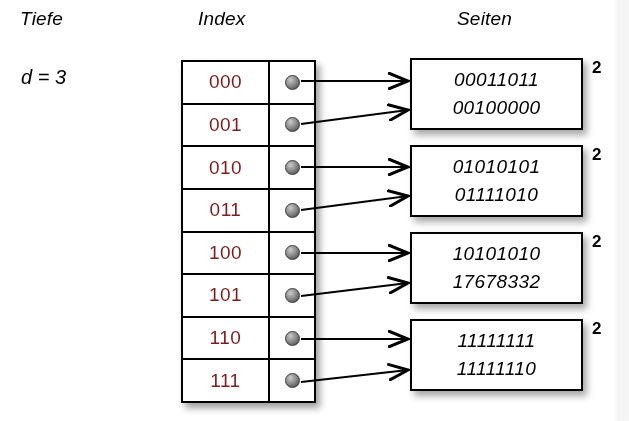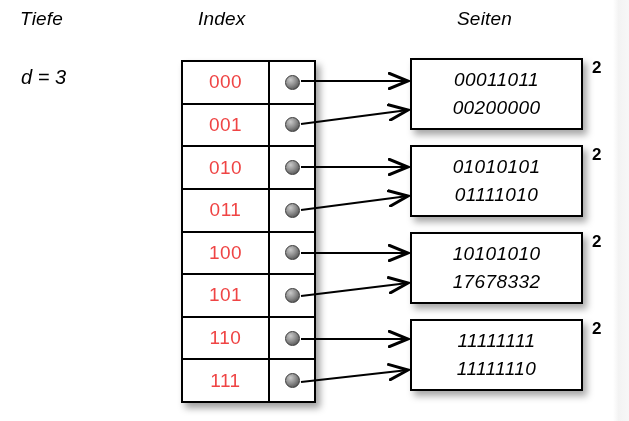--- a/index.html
+++ b/index.html
@@ -71,21 +71,21 @@
     border-bottom: 2px solid #000000;
     box-sizing: border-box;
   }
   .index-row:last-child { border-bottom: none; }
   .index-key {
     width: 87px;
     display: flex;
     align-items: center;
     justify-content: center;
     font-size: 19px;
-    color: #ef4444;
+    color: #7f1d1d;
     border-right: 2px solid #000000;
     box-sizing: border-box;
     letter-spacing: 0.5px;
   }
   .index-ptr {
     flex: 1 1 auto;
     display: flex;
     align-items: center;
     justify-content: center;
   }
@@ -196,21 +196,21 @@
     <div class="index-row">
       <div class="index-key">111</div>
       <div class="index-ptr">
         <span class="dot"></span>
       </div>
     </div>
   </div>
 
   <div class="page-box" style="top:58px;">
     <div class="page-line">00011011</div>
-    <div class="page-line">00200000</div>
+    <div class="page-line">00100000</div>
   </div>
   <div class="page-count" style="top:58px;">2</div>
 
   <div class="page-box" style="top:145px;">
     <div class="page-line">01010101</div>
     <div class="page-line">01111010</div>
   </div>
   <div class="page-count" style="top:145px;">2</div>
 
   <div class="page-box" style="top:232px;">

